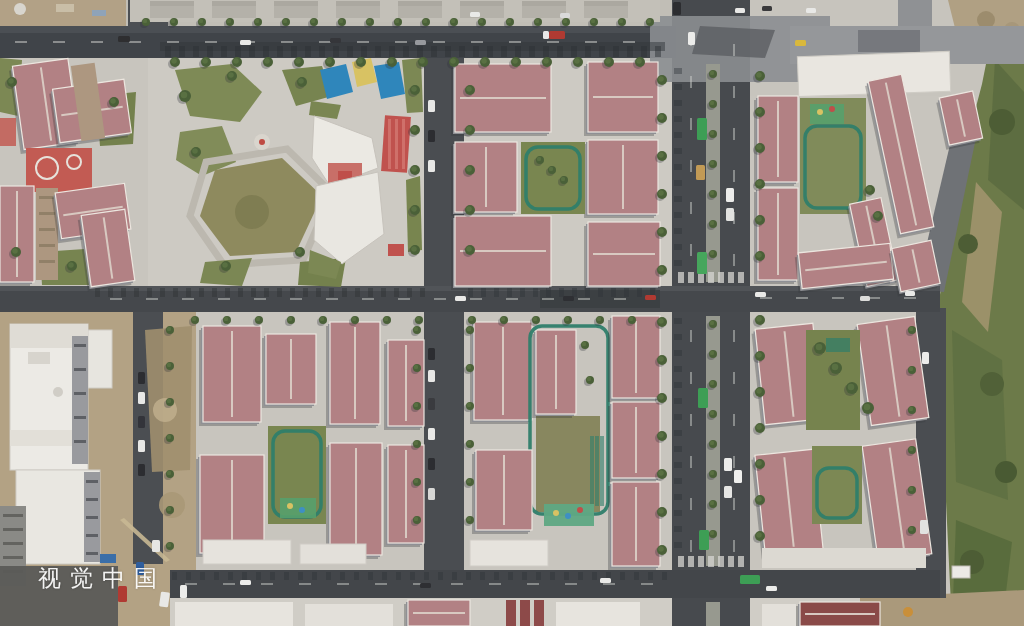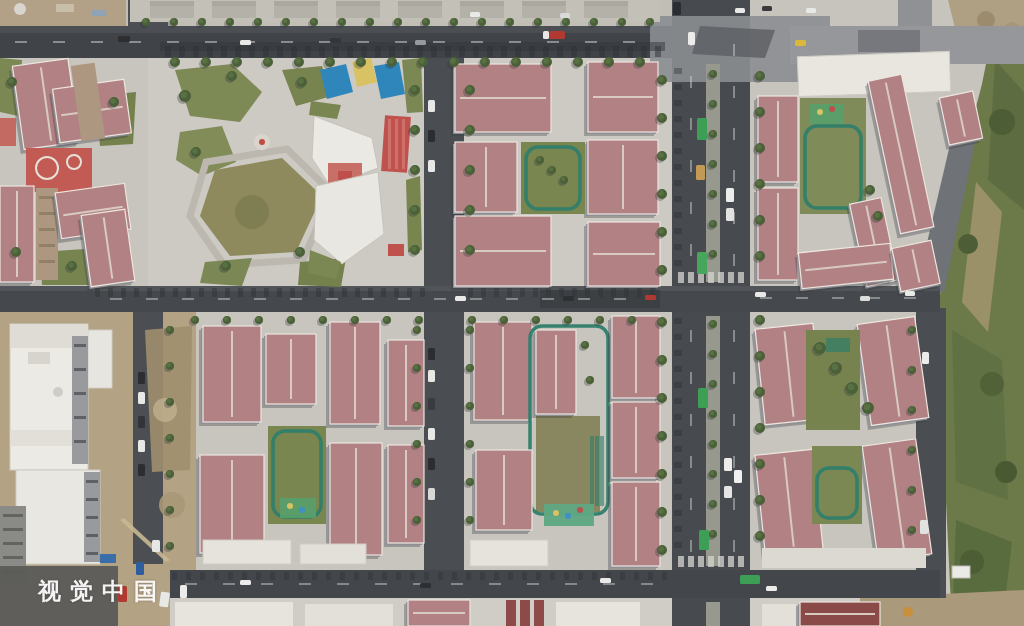--- a/index.html
+++ b/index.html
@@ -1,20 +1,20 @@
 <!DOCTYPE html>
 <html><head>
 <meta charset="utf-8">
 <style>
   html,body{margin:0;padding:0;background:#222;}
   .stage{position:relative;width:1024px;height:626px;overflow:hidden;
          font-family:"DejaVu Sans","Liberation Sans",sans-serif;background:#c8c5be;}
   .stage svg{display:block;}
-  .watermark{position:absolute;left:38px;top:576px;color:#ffffff;opacity:.93;
-             font-size:23px;letter-spacing:9px;font-weight:700;
+  .watermark{position:absolute;left:38px;top:563px;color:#ffffff;opacity:.93;
+             font-size:23px;letter-spacing:9px;font-weight:400;
              text-shadow:0 0 3px rgba(0,0,0,.25);white-space:nowrap;}
 </style>
 </head>
 <body>
 
 <div class="stage">
   <svg id="scene" viewBox="0 0 1024 626" width="1024" height="626" preserveAspectRatio="none" xmlns="http://www.w3.org/2000/svg">
       <rect x="0" y="0" width="1024" height="626" fill="#c8c5be"></rect>
       <rect x="0" y="0" width="1024" height="26" fill="#c1beb6"></rect>
       <rect x="148" y="58" width="524" height="232" fill="#cdcac3"></rect>

